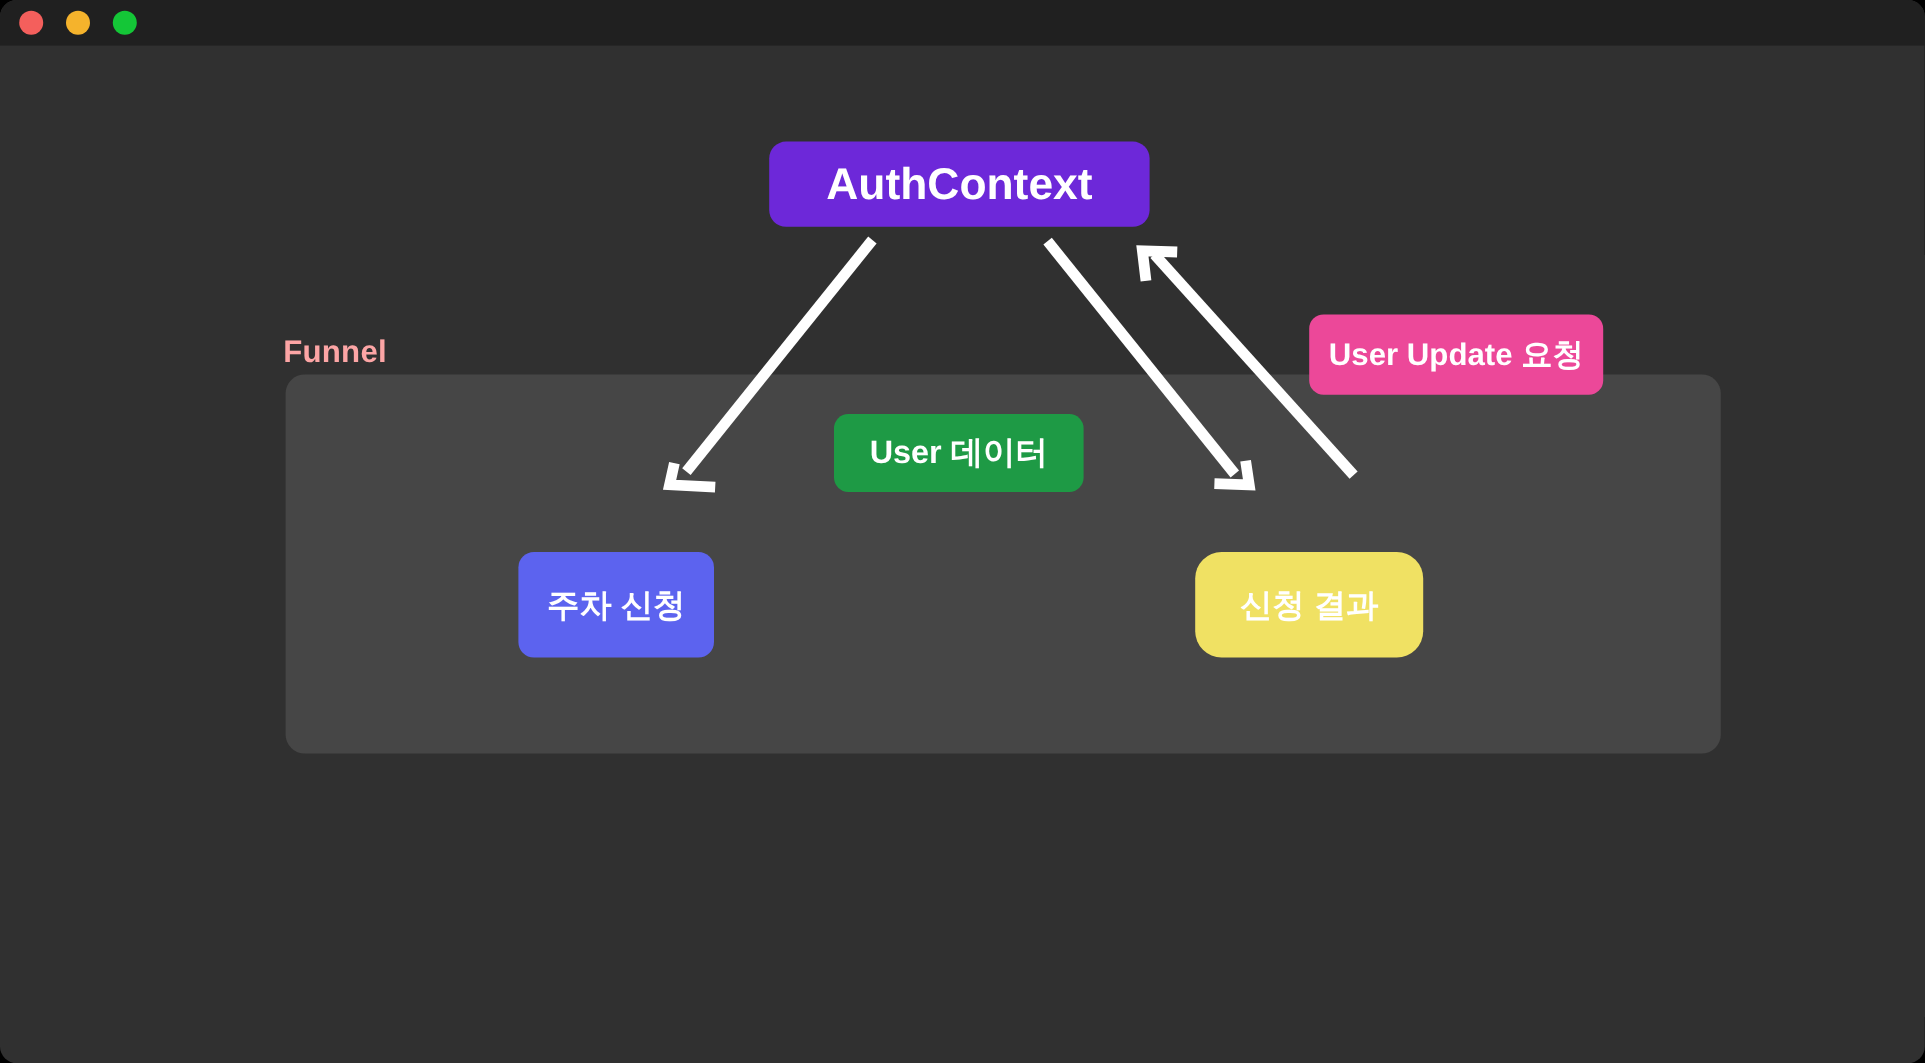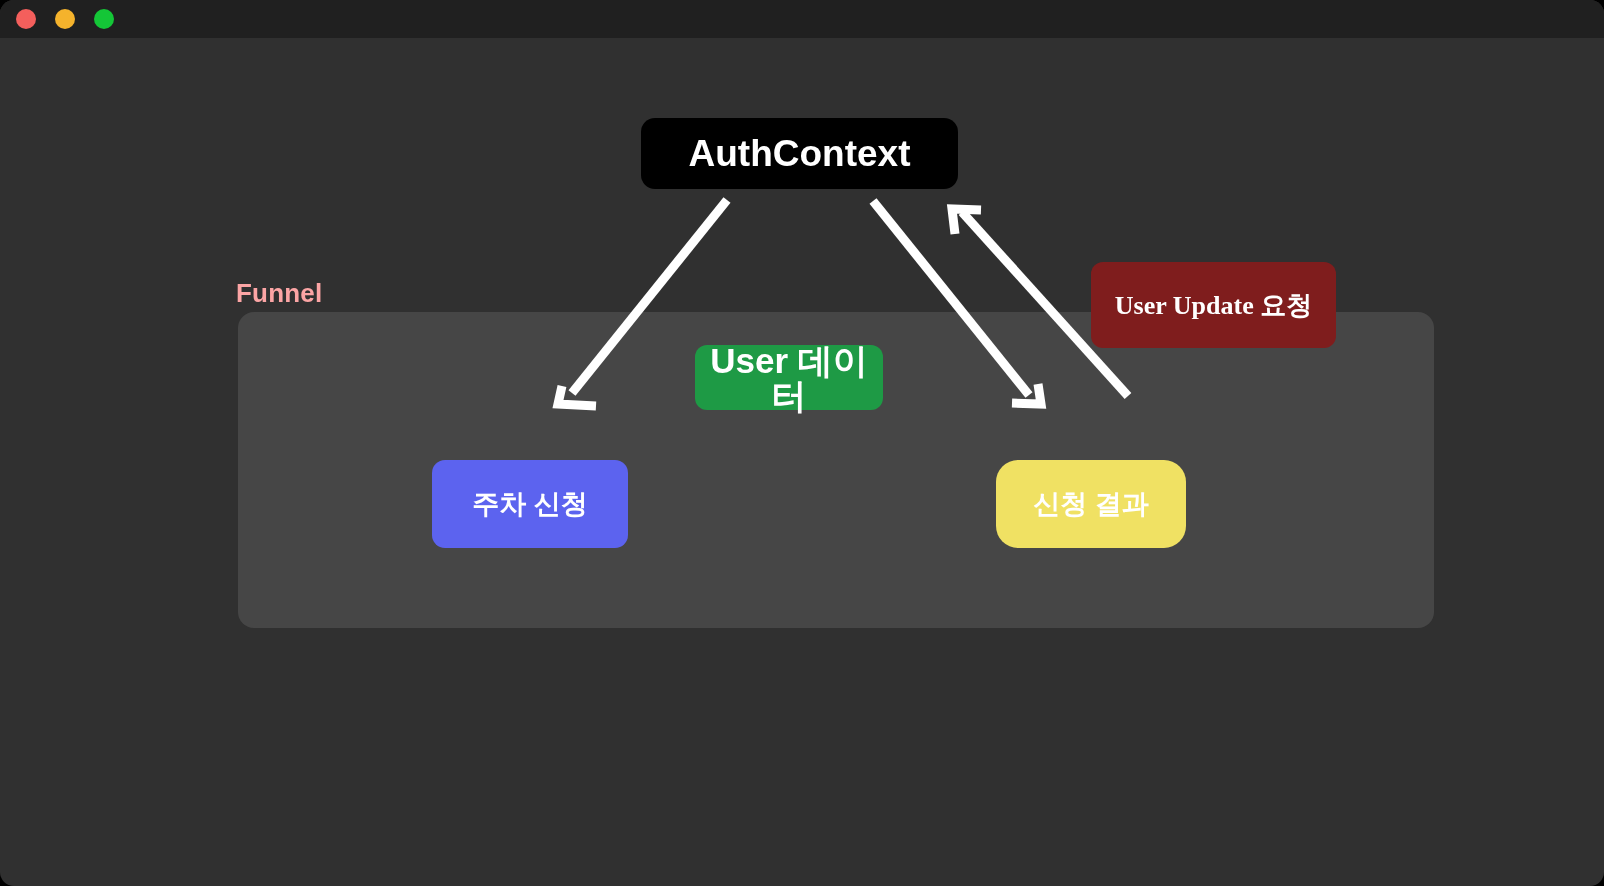--- a/index.html
+++ b/index.html
@@ -86,38 +86,38 @@
     box-sizing: border-box;
     text-align: center;
     line-height: 1;
   }
 
   .node-auth {
     left: 641px;
     top: 80px;
     width: 317px;
     height: 71px;
-    background: #000000;
+    background: #6d28d9;
     font-size: 37px;
     border-radius: 14px;
   }
 
   .node-userdata {
     left: 695px;
     top: 307px;
-    width: 188px;
+    width: 208px;
     height: 65px;
     background: #1e9a45;
-    font-size: 35px;
+    font-size: 27px;
   }
 
   .node-request {
     left: 432px;
     top: 422px;
-    width: 196px;
+    width: 163px;
     height: 88px;
     background: #5c63ef;
     font-size: 27px;
     border-radius: 13px;
   }
 
   .node-result {
     left: 996px;
     top: 422px;
     width: 190px;
@@ -125,30 +125,29 @@
     background: #f0e163;
     font-size: 27px;
     border-radius: 22px;
   }
 
   .badge-update {
     position: absolute;
     left: 1091px;
     top: 224px;
     width: 245px;
-    height: 86px;
-    background: #7f1d1d;
+    height: 67px;
+    background: #ec4899;
     border-radius: 12px;
     display: flex;
     align-items: center;
     justify-content: center;
     color: #ffffff;
     font-size: 26px;
     font-weight: bold;
-    font-family: Liberation Serif, serif;
   }
 
   .arrows {
     position: absolute;
     left: 0;
     top: 0;
     width: 1604px;
     height: 848px;
     pointer-events: none;
   }

